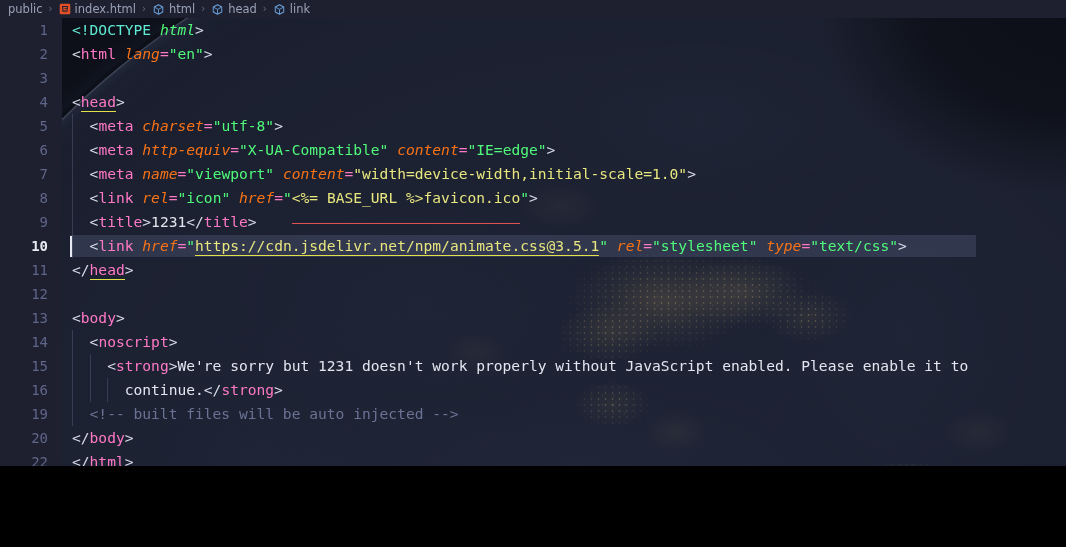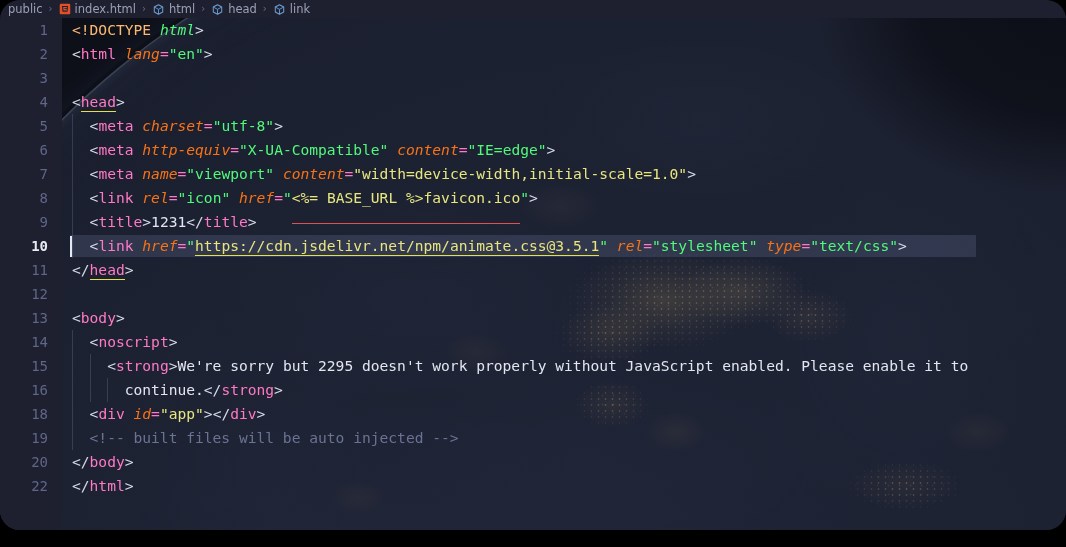--- a/index.html
+++ b/index.html
@@ -10,24 +10,23 @@
   body {
     width: 1066px;
     height: 547px;
     overflow: hidden;
     font-family: "DejaVu Sans Mono", monospace;
   }
 
   #app {
     position: relative;
     width: 1066px;
-    height: 530px;
+    height: 466px;
     overflow: hidden;
     background: #15161f;
-    border-radius: 20px;
   }
 
   
   .bg-space {
     position: absolute;
     inset: 0;
     background: #07080e;
   }
   .bg-earth {
     position: absolute;
@@ -258,21 +257,21 @@
   }
 
   
   .t-tag      { color: #ff79c6; }
   .t-punct    { color: #d6dae8; }
   .t-attr     { color: #f97316; font-style: italic; }
   .t-str      { color: #50fa7b; }
   .t-strnum   { color: #e8e67e; }
   .t-txt      { color: #e3e6f0; }
   .t-comment  { color: #6b7394; }
-  .t-doctype  { color: #fdba74; margin-top: 16px; }
+  .t-doctype  { color: #5eead4; margin-top: 16px; }
   .t-doctype-name { color: #50fa7b; font-style: italic; }
   .t-url      { color: #e8e67e; }
   .t-eq       { color: #ff79c6; }
 
   
   .u-yellow {
     border-bottom: 1.6px solid #e3e14a;
     padding-bottom: 1px;
   }
   .squiggle-red {
@@ -423,37 +422,32 @@
       <div class="line">
         <span class="lnum">14</span>
         <span class="guide g1"></span>
         <span class="ltext">  <span class="t-punct">&lt;</span><span class="t-tag">noscript</span><span class="t-punct">&gt;</span></span>
       </div>
 
       <div class="line">
         <span class="lnum">15</span>
         <span class="guide g1"></span>
         <span class="guide g2"></span>
-        <span class="ltext">    <span class="t-punct">&lt;</span><span class="t-tag">strong</span><span class="t-punct">&gt;</span><span class="t-txt">We're sorry but 2295 doesn't work properly without JavaScript enabled. Please enable it to</span></span>
+        <span class="ltext">    <span class="t-punct">&lt;</span><span class="t-tag">strong</span><span class="t-punct">&gt;</span><span class="t-txt">We're sorry but 1231 doesn't work properly without JavaScript enabled. Please enable it to</span></span>
       </div>
 
       <div class="line">
         <span class="lnum">16</span>
         <span class="guide g1"></span>
         <span class="guide g2"></span>
         <span class="guide g3"></span>
         <span class="ltext">      <span class="t-txt">continue.</span><span class="t-punct">&lt;/</span><span class="t-tag">strong</span><span class="t-punct">&gt;</span></span>
       </div>
 
 
-      <div class="line">
-        <span class="lnum">18</span>
-        <span class="guide g1"></span>
-        <span class="ltext">  <span class="t-punct">&lt;</span><span class="t-tag">div</span><span> </span><span class="t-attr">id</span><span class="t-eq">=</span><span class="t-strnum">"app"</span><span class="t-punct">&gt;</span><span class="t-punct">&lt;/</span><span class="t-tag">div</span><span class="t-punct">&gt;</span></span>
-      </div>
 
       <div class="line">
         <span class="lnum">19</span>
         <span class="guide g1"></span>
         <span class="ltext">  <span class="t-comment">&lt;!-- built files will be auto injected --&gt;</span></span>
       </div>
 
       <div class="line">
         <span class="lnum">20</span>
         <span class="ltext"><span class="t-punct">&lt;/</span><span class="t-tag">body</span><span class="t-punct">&gt;</span></span>

